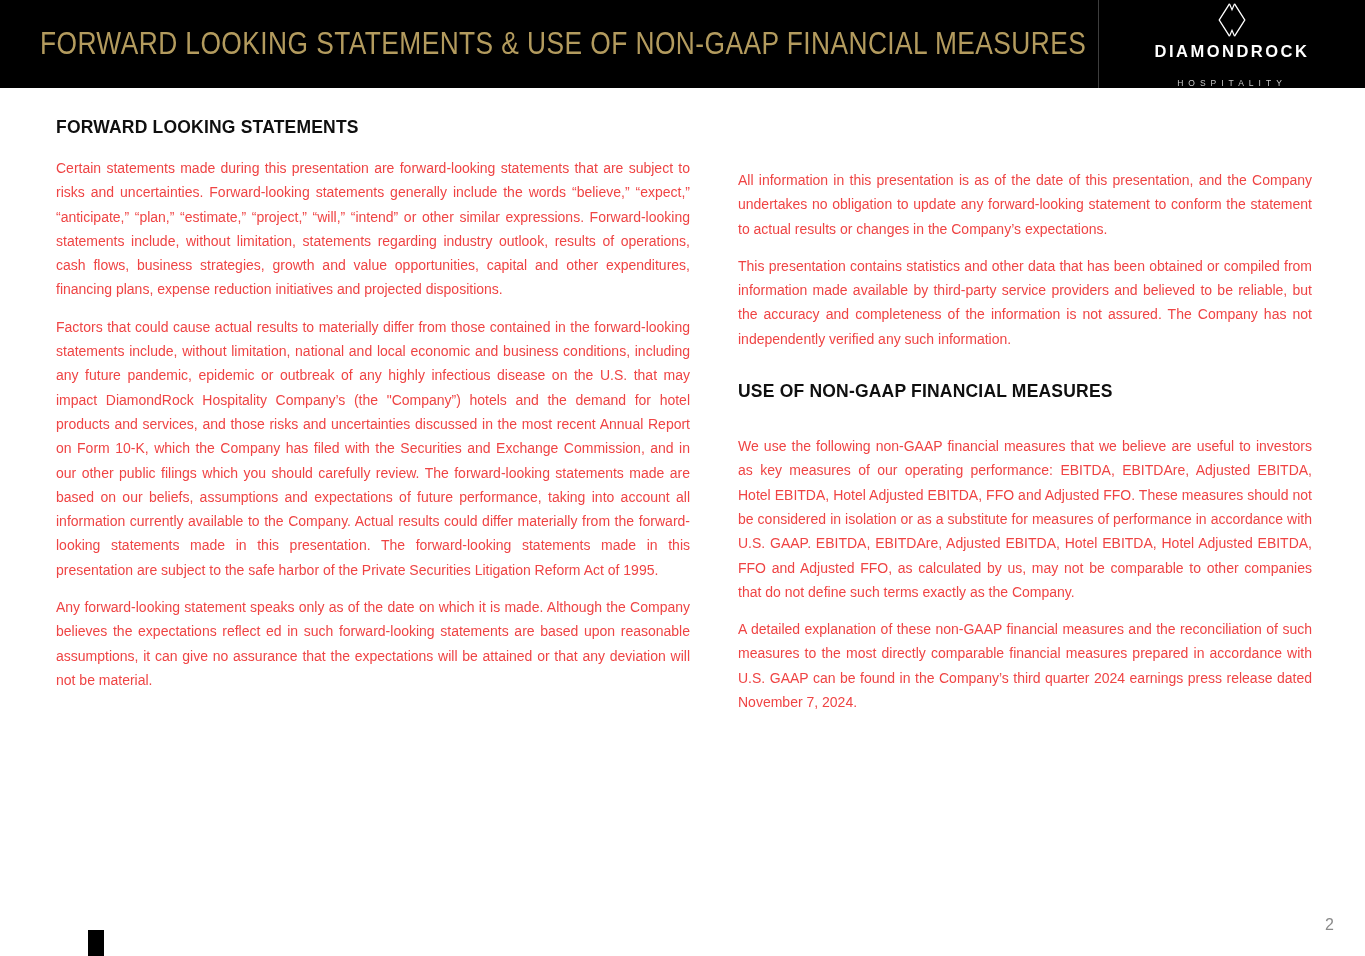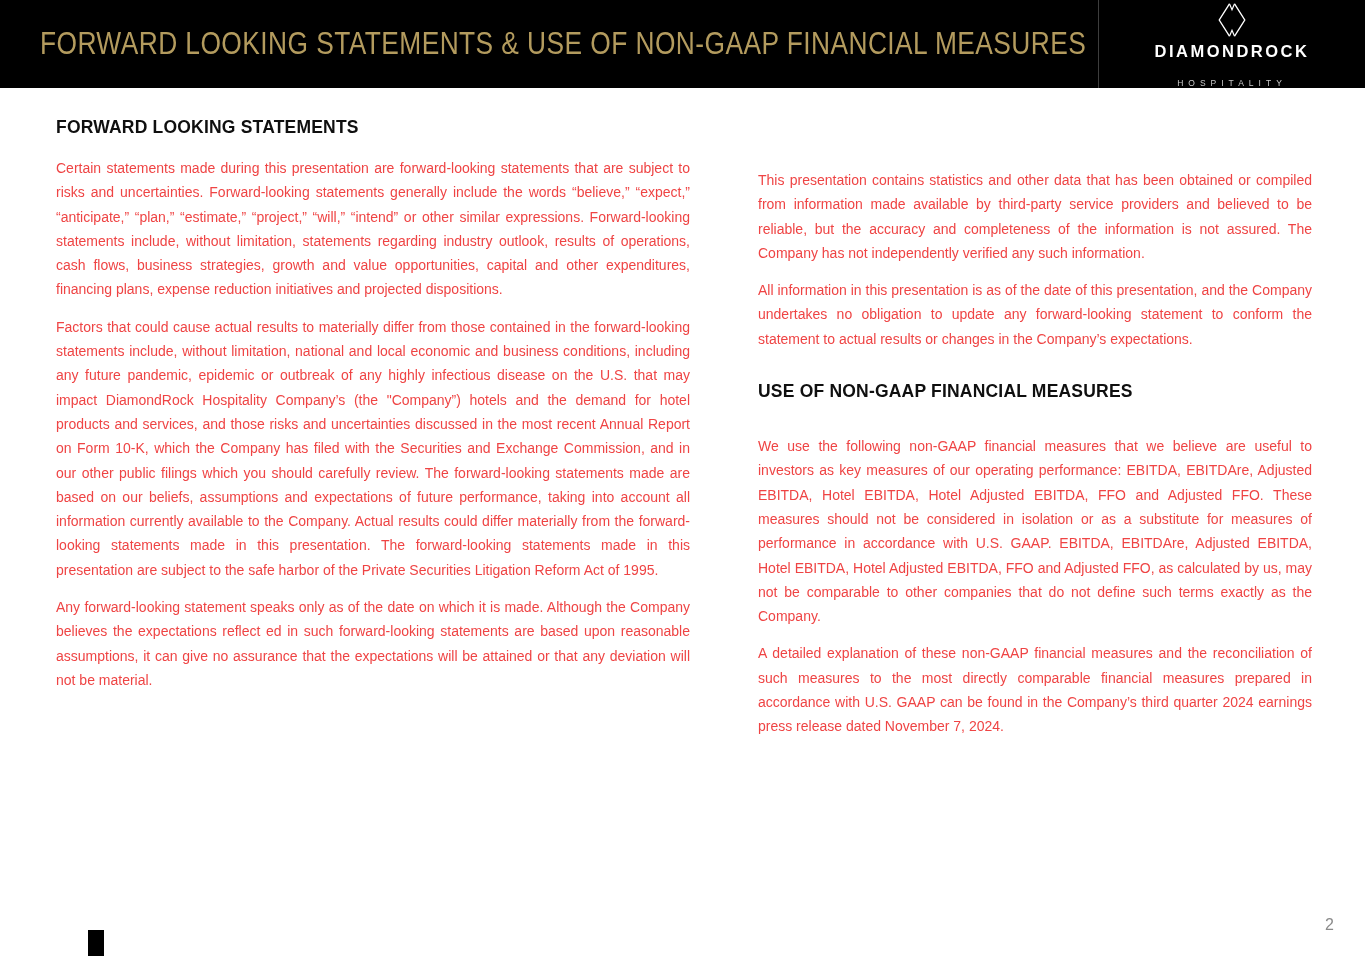--- a/index.html
+++ b/index.html
@@ -62,21 +62,21 @@
     margin-top: 19px;
   }
 
   
   .content {
     position: absolute;
     top: 88px;
     left: 0; right: 0;
     display: flex;
     padding: 29px 53px 0 56px;
-    gap: 68px;
+    gap: 48px;
     box-sizing: border-box;
   }
   .col-left { flex: 0 0 634px; width: 634px; }
   .col-right { flex: 1 1 auto; margin-top: 39px; }
 
   .section-heading {
     font-size: 17.5px;
     font-weight: bold;
     color: #0f0f0f;
     margin: 0 0 18px 0;
@@ -131,22 +131,22 @@
 <div class="content">
 
   <div class="col-left">
     <h2 class="section-heading">FORWARD LOOKING STATEMENTS</h2>
     <p class="para">Certain statements made during this presentation are forward-looking statements that are subject to risks and uncertainties. Forward-looking statements generally include the words “believe,”  “expect,” “anticipate,” “plan,” “estimate,” “project,” “will,” “intend” or  other similar expressions. Forward-looking statements include,  without limitation, statements regarding industry outlook, results of operations, cash flows, business strategies, growth and value opportunities, capital and other expenditures, financing plans, expense  reduction initiatives and projected dispositions.</p>
     <p class="para">Factors that could cause actual results to materially differ from  those contained in the forward-looking statements include, without  limitation, national and local economic and business conditions, including any future pandemic, epidemic or outbreak of any highly infectious disease on the U.S. that may impact DiamondRock Hospitality Company’s (the "Company”) hotels and the demand for hotel products and services, and those risks and uncertainties discussed in the most recent Annual Report on Form 10-K, which the Company has filed with the Securities and Exchange Commission, and in our other public filings which you should carefully review. The forward-looking statements made are based on our beliefs, assumptions and expectations of future performance, taking into account all information currently available to the Company. Actual results could differ materially from the forward-looking statements made in this presentation. The forward-looking statements made in this presentation are subject to the safe harbor of the Private Securities Litigation Reform Act of 1995.</p>
     <p class="para">Any forward-looking statement speaks only as of the date on which  it is made. Although the Company believes the expectations reflect ed in such forward-looking statements are based upon reasonable assumptions, it can give no assurance that the expectations will be attained or that any deviation will not be material.</p>
   </div>
 
   <div class="col-right">
+    <p class="para">All information in this presentation is as of the date of this presentation, and the Company undertakes no obligation to update any forward-looking statement to conform the statement to actual results or changes in the Company’s expectations.</p>
     <p class="para">This presentation contains statistics and other data that has been obtained or compiled from information made available by third-party service providers and believed to be reliable, but the accuracy and completeness of the information is not assured. The Company has not independently verified any such information.</p>
-    <p class="para">All information in this presentation is as of the date of this presentation, and the Company undertakes no obligation to update any forward-looking statement to conform the statement to actual results or changes in the Company’s expectations.</p>
     <h2 class="section-heading">USE OF NON-GAAP FINANCIAL MEASURES</h2>
     <p class="para">We use the following non-GAAP financial measures that we believe are useful to investors as key measures of our operating performance: EBITDA, EBITDAre, Adjusted EBITDA, Hotel EBITDA, Hotel Adjusted EBITDA, FFO and Adjusted FFO. These measures should not be considered in isolation or as a substitute for measures of performance in accordance with U.S. GAAP.  EBITDA, EBITDAre, Adjusted EBITDA, Hotel EBITDA, Hotel Adjusted EBITDA, FFO and Adjusted FFO, as calculated by us, may not be comparable to other companies that do not define such terms exactly as the Company.</p>
     <p class="para">A detailed explanation of these non-GAAP financial measures and the reconciliation of such measures to the most directly comparable financial measures prepared in accordance with U.S. GAAP can be found in the Company’s third quarter 2024 earnings press release dated November 7, 2024.</p>
   </div>
 
 </div>
 
 <div class="page-number">2</div>
 
 <div class="bottom-accent"></div>

